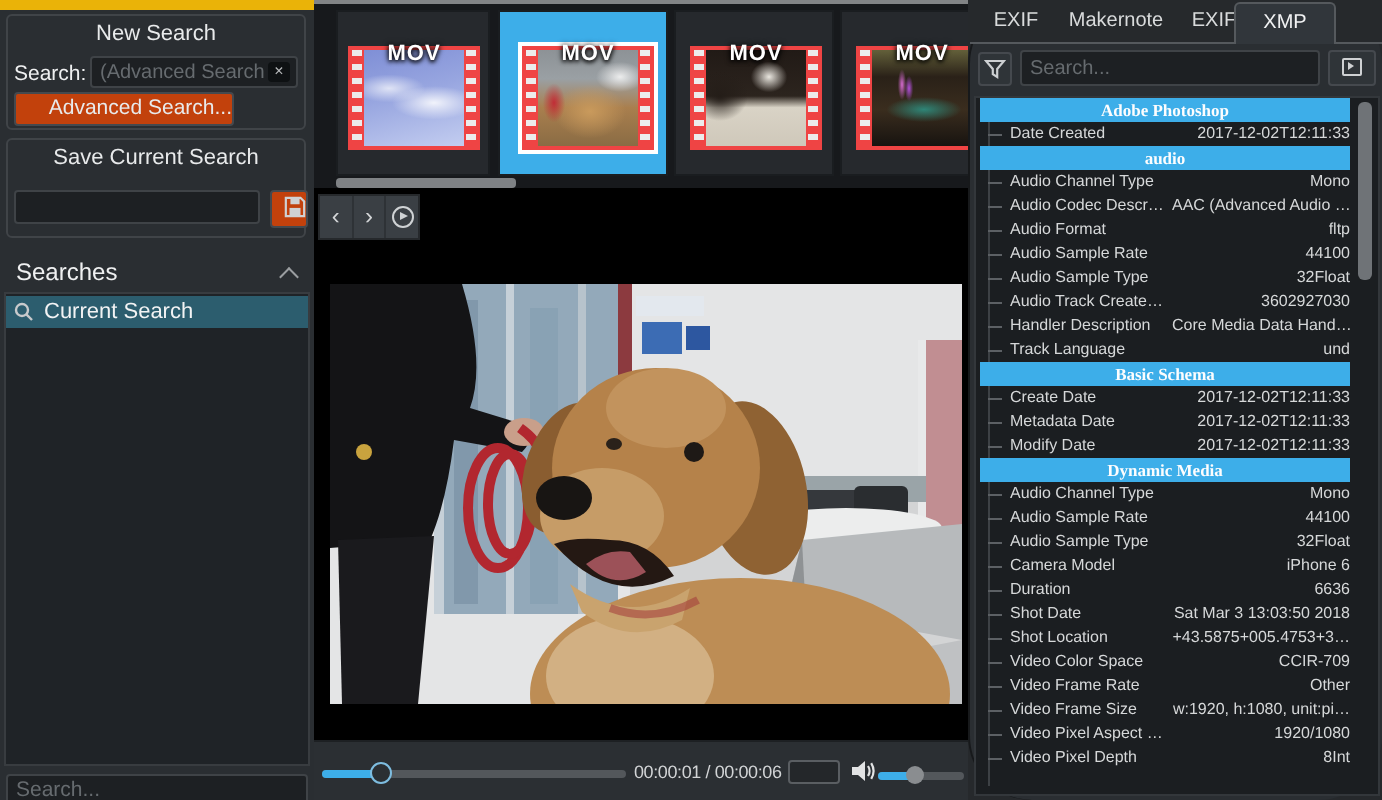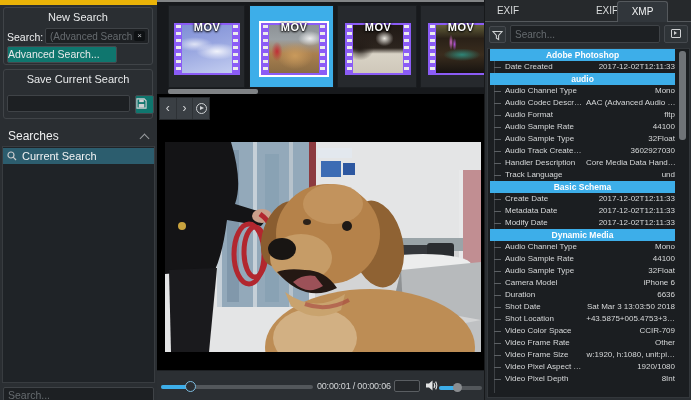--- a/index.html
+++ b/index.html
@@ -15,38 +15,38 @@
   .sidebar{left:0;top:0;width:157px;height:400px;background:#2a2e32;border-top:5px solid #eab308;box-sizing:border-box;}
   .gbox{position:absolute;left:3px;width:150px;border:1px solid #404448;border-radius:3px;box-sizing:border-box;}
   .gbox1{top:2px;height:58px;}
   .gbox2{top:64px;height:50px;}
   .gtitle{text-align:center;font-size:11px;padding-top:3px;color:#e8eaeb;}
   .srch-label{position:absolute;left:7px;top:26px;font-size:10.5px;}
   .field{position:absolute;background:#1d2023;border:1px solid #3f4347;border-radius:2px;box-sizing:border-box;color:#dfe1e2;font-size:10px;padding:0 4px;outline:none;font-family:inherit;}
   .field::placeholder{color:#666b6f;}
   .ns-input{left:45px;top:23px;width:104px;height:16px;padding-right:16px;}
   .clear-ic{position:absolute;left:134px;top:26px;width:11px;height:10px;background:#0e1113;border-radius:2px;color:#b9bbbd;font-size:8px;line-height:10px;text-align:center;cursor:pointer;}
-  .btn{position:absolute;background:#0f766e;border:1px solid #45494e;border-radius:2px;color:#e8eaeb;font-size:10.5px;text-align:left;cursor:pointer;font-family:inherit;}
+  .btn{position:absolute;background:#c2410c;border:1px solid #45494e;border-radius:2px;color:#e8eaeb;font-size:10.5px;text-align:right;cursor:pointer;font-family:inherit;}
   .adv-btn{left:7px;top:41px;width:108px;height:15px;line-height:14px;}
   .sv-input{left:7px;top:90px;width:123px;height:17px;}
   .sv-btn{left:135px;top:90px;width:17px;height:17px;padding:0;line-height:0;}
   .sv-btn svg{margin-top:2px;}
   .searches-hdr{position:absolute;left:0;top:124px;width:157px;height:16px;}
   .searches-hdr .t{position:absolute;left:8px;top:0;font-size:12px;color:#eff0f1;}
   .chev-up{position:absolute;right:9px;top:6px;width:6px;height:6px;border-left:1.5px solid #9a9da0;border-top:1.5px solid #9a9da0;transform:rotate(45deg);}
   .search-list{position:absolute;left:2px;top:141px;width:153px;height:237px;background:#1f2327;border:1px solid #383c40;box-sizing:border-box;}
   .search-item{position:absolute;left:0;top:1px;width:100%;height:16px;background:#2c5d6e;display:flex;align-items:center;gap:5px;padding-left:4px;box-sizing:border-box;font-size:11px;color:#f2f3f4;cursor:pointer;}
   .flt-input{left:3px;top:382px;width:151px;height:16px;font-size:10.5px;}
 
   
   .middle{left:157px;top:0;width:327px;height:400px;background:#0b0d0e;}
   .thumbbar{position:absolute;left:0;top:0;width:327px;height:94px;background:#17191c;border-top:2px solid #828486;box-sizing:border-box;overflow:hidden;}
   .thumb-cell{position:absolute;top:3px;height:83px;background:#26292d;border:1px solid #1a1d20;box-sizing:border-box;cursor:pointer;}
   .thumb-cell.selected{background:#3daee9;}
-  .film{position:absolute;background:#8b5cf6;}
+  .film{position:absolute;background:#ef4444;}
   .film .spro{position:absolute;top:2px;bottom:2px;width:5px;background:repeating-linear-gradient(to bottom,#ececec 0 3px,transparent 3px 7px);}
   .film .spro.l{left:2px;} .film .spro.r{right:2px;}
   .film .img{position:absolute;left:8px;right:8px;top:2px;bottom:2px;}
   .mov{position:absolute;top:-2px;left:0;width:100%;text-align:center;font-weight:bold;font-size:11px;color:#fff;text-shadow:0 1px 2px #000,0 0 3px #000;z-index:3;letter-spacing:.5px;}
   .art1{background:
     radial-gradient(ellipse 30px 12px at 70% 55%,rgba(255,255,255,.85),rgba(255,255,255,0) 70%),
     radial-gradient(ellipse 26px 10px at 25% 40%,rgba(255,255,255,.7),rgba(255,255,255,0) 70%),
     linear-gradient(165deg,#7f8fd6 0%,#98a6e0 45%,#c3cdf0 100%);}
   .art2{background:
     radial-gradient(ellipse 8px 14px at 16% 55%,rgba(195,40,52,.95),rgba(195,40,52,0) 70%),
@@ -75,33 +75,33 @@
   .track .fill{position:absolute;left:0;top:0;height:4px;background:#3daee9;border-radius:2px;}
   .seek{left:4px;top:14px;width:152px;}
   .seek .knob{position:absolute;top:-4px;width:11px;height:11px;border-radius:50%;background:#2b2f33;border:1.6px solid #7ebde0;box-sizing:border-box;}
   .time{position:absolute;left:160px;top:10px;width:78px;font-size:9px;letter-spacing:-.2px;color:#d2d4d6;}
   .spin{position:absolute;left:237px;top:9px;width:26px;height:12px;background:#24272a;border:1px solid #5a5e62;border-radius:2px;color:#d2d4d6;font-size:8px;padding:0 2px;box-sizing:border-box;font-family:inherit;outline:none;}
   .spk{position:absolute;left:268px;top:8px;cursor:pointer;}
   .vol{left:282px;top:15px;width:43px;}
   .vol .knob{position:absolute;top:-3px;width:9px;height:9px;border-radius:50%;background:#8a8d90;}
 
   
-  .right{left:484px;top:0;width:207px;height:400px;background:#2a2e32;border-left:1px solid #17191b;box-sizing:border-box;}
+  .right{left:484px;top:0;width:207px;height:400px;background:#2a2e32;border-left:1px solid #17191b;box-sizing:border-box;border-radius:32px;}
   .tabbar{position:absolute;left:0;top:0;width:207px;height:22px;background:#26292c;border-bottom:1px solid #55595d;box-sizing:border-box;}
   .tab{position:absolute;top:0;height:22px;line-height:22px;font-size:10px;color:#d9dbdc;text-align:center;cursor:pointer;}
   .tab.active{top:1px;height:21px;line-height:20px;background:#31363b;border:1px solid #55595d;border-bottom:none;border-radius:3px 3px 0 0;box-sizing:border-box;z-index:2;color:#f1f2f3;}
   .funnel-btn{position:absolute;left:4px;top:26px;width:17px;height:17px;border:1px solid #45494e;border-radius:2px;background:#2f3438;cursor:pointer;box-sizing:border-box;}
   .mfilter{left:25px;top:25px;width:150px;height:18px;font-size:10px;}
   .tools-btn{position:absolute;left:179px;top:25px;width:24px;height:18px;background:#2f3438;border:1px solid #45494e;border-radius:2px;box-sizing:border-box;cursor:pointer;}
   .boxarrow{position:absolute;left:6px;top:3px;width:10px;height:9px;border:1.2px solid #cfd1d3;border-radius:1px;box-sizing:border-box;}
   .boxarrow::after{content:'';position:absolute;left:2px;top:1px;border-left:3.5px solid #cfd1d3;border-top:2.2px solid transparent;border-bottom:2.2px solid transparent;}
   .mlist{position:absolute;left:2px;top:48px;width:203px;height:350px;background:#1b1e21;border:1px solid #33373b;box-sizing:border-box;overflow:hidden;}
   .mlist .rows{position:absolute;left:0;top:0;width:100%;}
   .mlist .guide{position:absolute;left:6px;top:4px;bottom:4px;width:1px;background:#3d4145;}
-  .m-header{height:12px;line-height:12px;margin:0 14px 0 2px;background:#3daee9;color:#fdfdfe;font-size:8.5px;font-weight:bold;text-align:center;cursor:pointer;}
+  .m-header{height:12px;line-height:12px;margin:0 14px 0 2px;background:#3daee9;color:#fdfdfe;font-size:8.5px;font-weight:bold;text-align:center;cursor:pointer;font-family:Liberation Serif, serif;}
   .m-row{position:relative;height:12px;line-height:12px;display:flex;padding:0 14px 0 17px;font-size:8px;color:#d6d8d9;cursor:default;}
   .m-row .tick{position:absolute;left:6px;top:6px;width:7px;height:1px;background:#5c6064;}
   .m-row .lab{width:81px;white-space:nowrap;overflow:hidden;flex:none;}
   .m-row .val{flex:1;white-space:nowrap;overflow:hidden;text-align:right;}
   .vscroll{position:absolute;right:3px;top:2px;width:7px;height:89px;background:#6f7377;border-radius:3px;cursor:pointer;z-index:5;}
   .mag{flex:none;}
 </style>
 </head>
 <body>
 
@@ -252,20 +252,21 @@
     <div class="track vol">
       <div class="fill" style="width: 45%;"></div>
       <div class="knob" style="left: calc(45% - 5px);"></div>
     </div>
   </div>
 </div>
 
 <div class="abs right">
   <div class="tabbar">
     <div class="tab" style="left:6px;width:34px;">EXIF</div>
+    <div class="tab" style="left:42px;width:62px;">Makernote</div>
     <div class="tab" style="left:106px;width:32px;">EXIF</div>
     <div class="tab active" style="left:132px;width:51px;">XMP</div>
   </div>
 
   <div class="funnel-btn">
     <svg width="11" height="11" viewBox="0 0 11 11" style="margin:2px 0 0 2px">
       <path d="M1,1.5 h9 l-3.4,4 v4 l-2.2,-1.4 v-2.6 z" fill="none" stroke="#cdd0d2" stroke-width="1.1"></path>
     </svg>
   </div>
   <input class="field mfilter" placeholder="Search..." style="">

